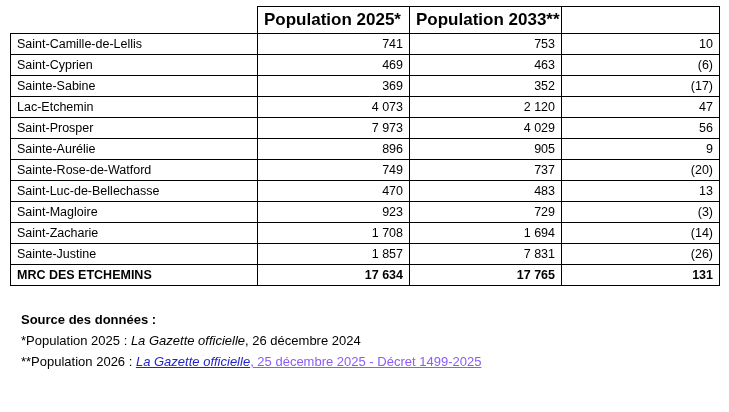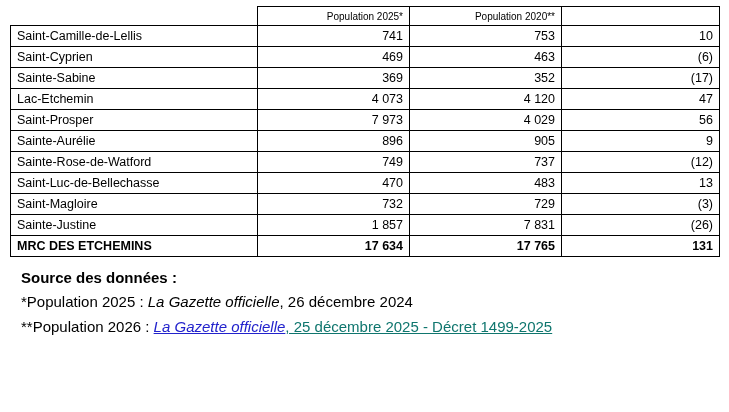--- a/index.html
+++ b/index.html
@@ -34,76 +34,76 @@
     box-sizing: border-box;
     white-space: nowrap;
     overflow: hidden;
   }
   col.c-name { width: 247px; }
   col.c-2025 { width: 152px; }
   col.c-2026 { width: 152px; }
   col.c-diff { width: 158px; }
 
   thead th {
-    font-weight: normal;
-    text-align: right;
-    font-size: 10px;
+    font-weight: bold;
+    text-align: left;
+    font-size: 17px;
     height: 26px;
   }
   thead th.blank {
     border: none;
   }
   .num {
     text-align: right;
   }
   .name {
     text-align: left;
   }
   tr.total td {
     font-weight: bold;
   }
   .notes {
-    margin-top: 9px;
+    margin-top: 23px;
     padding-left: 11px;
-    font-size: 15px;
+    font-size: 13px;
     line-height: 1.62;
   }
   .notes .lbl {
     font-weight: bold;
   }
   .ital {
     font-style: italic;
   }
   .link {
     color: #2222cc;
     text-decoration: underline;
     font-style: italic;
   }
   .link-plain {
-    color: #0f766e;
+    color: #8b5cf6;
     text-decoration: underline;
   }
 </style>
 </head>
 <body>
 
 <div class="page">
 
   <table class="pop-table">
     <colgroup>
       <col class="c-name">
       <col class="c-2025">
       <col class="c-2026">
       <col class="c-diff">
     </colgroup>
     <thead>
       <tr>
         <th class="blank"></th>
         <th>Population 2025*</th>
-        <th>Population 2020**</th>
+        <th>Population 2033**</th>
         <th></th>
       </tr>
     </thead>
     <tbody>
       <tr>
         <td class="name">Saint-Camille-de-Lellis</td>
         <td class="num">741</td>
         <td class="num">753</td>
         <td class="num">10</td>
       </tr>
@@ -115,52 +115,58 @@
       </tr>
       <tr>
         <td class="name">Sainte-Sabine</td>
         <td class="num">369</td>
         <td class="num">352</td>
         <td class="num">(17)</td>
       </tr>
       <tr>
         <td class="name">Lac-Etchemin</td>
         <td class="num">4 073</td>
-        <td class="num">4 120</td>
+        <td class="num">2 120</td>
         <td class="num">47</td>
       </tr>
       <tr>
         <td class="name">Saint-Prosper</td>
         <td class="num">7 973</td>
         <td class="num">4 029</td>
         <td class="num">56</td>
       </tr>
       <tr>
         <td class="name">Sainte-Aurélie</td>
         <td class="num">896</td>
         <td class="num">905</td>
         <td class="num">9</td>
       </tr>
       <tr>
         <td class="name">Sainte-Rose-de-Watford</td>
         <td class="num">749</td>
         <td class="num">737</td>
-        <td class="num">(12)</td>
+        <td class="num">(20)</td>
       </tr>
       <tr>
         <td class="name">Saint-Luc-de-Bellechasse</td>
         <td class="num">470</td>
         <td class="num">483</td>
         <td class="num">13</td>
       </tr>
       <tr>
         <td class="name">Saint-Magloire</td>
-        <td class="num">732</td>
+        <td class="num">923</td>
         <td class="num">729</td>
         <td class="num">(3)</td>
+      </tr>
+      <tr>
+        <td class="name">Saint-Zacharie</td>
+        <td class="num">1 708</td>
+        <td class="num">1 694</td>
+        <td class="num">(14)</td>
       </tr>
       <tr>
         <td class="name">Sainte-Justine</td>
         <td class="num">1 857</td>
         <td class="num">7 831</td>
         <td class="num">(26)</td>
       </tr>
       <tr class="total">
         <td class="name">MRC DES ETCHEMINS</td>
         <td class="num">17 634</td>

